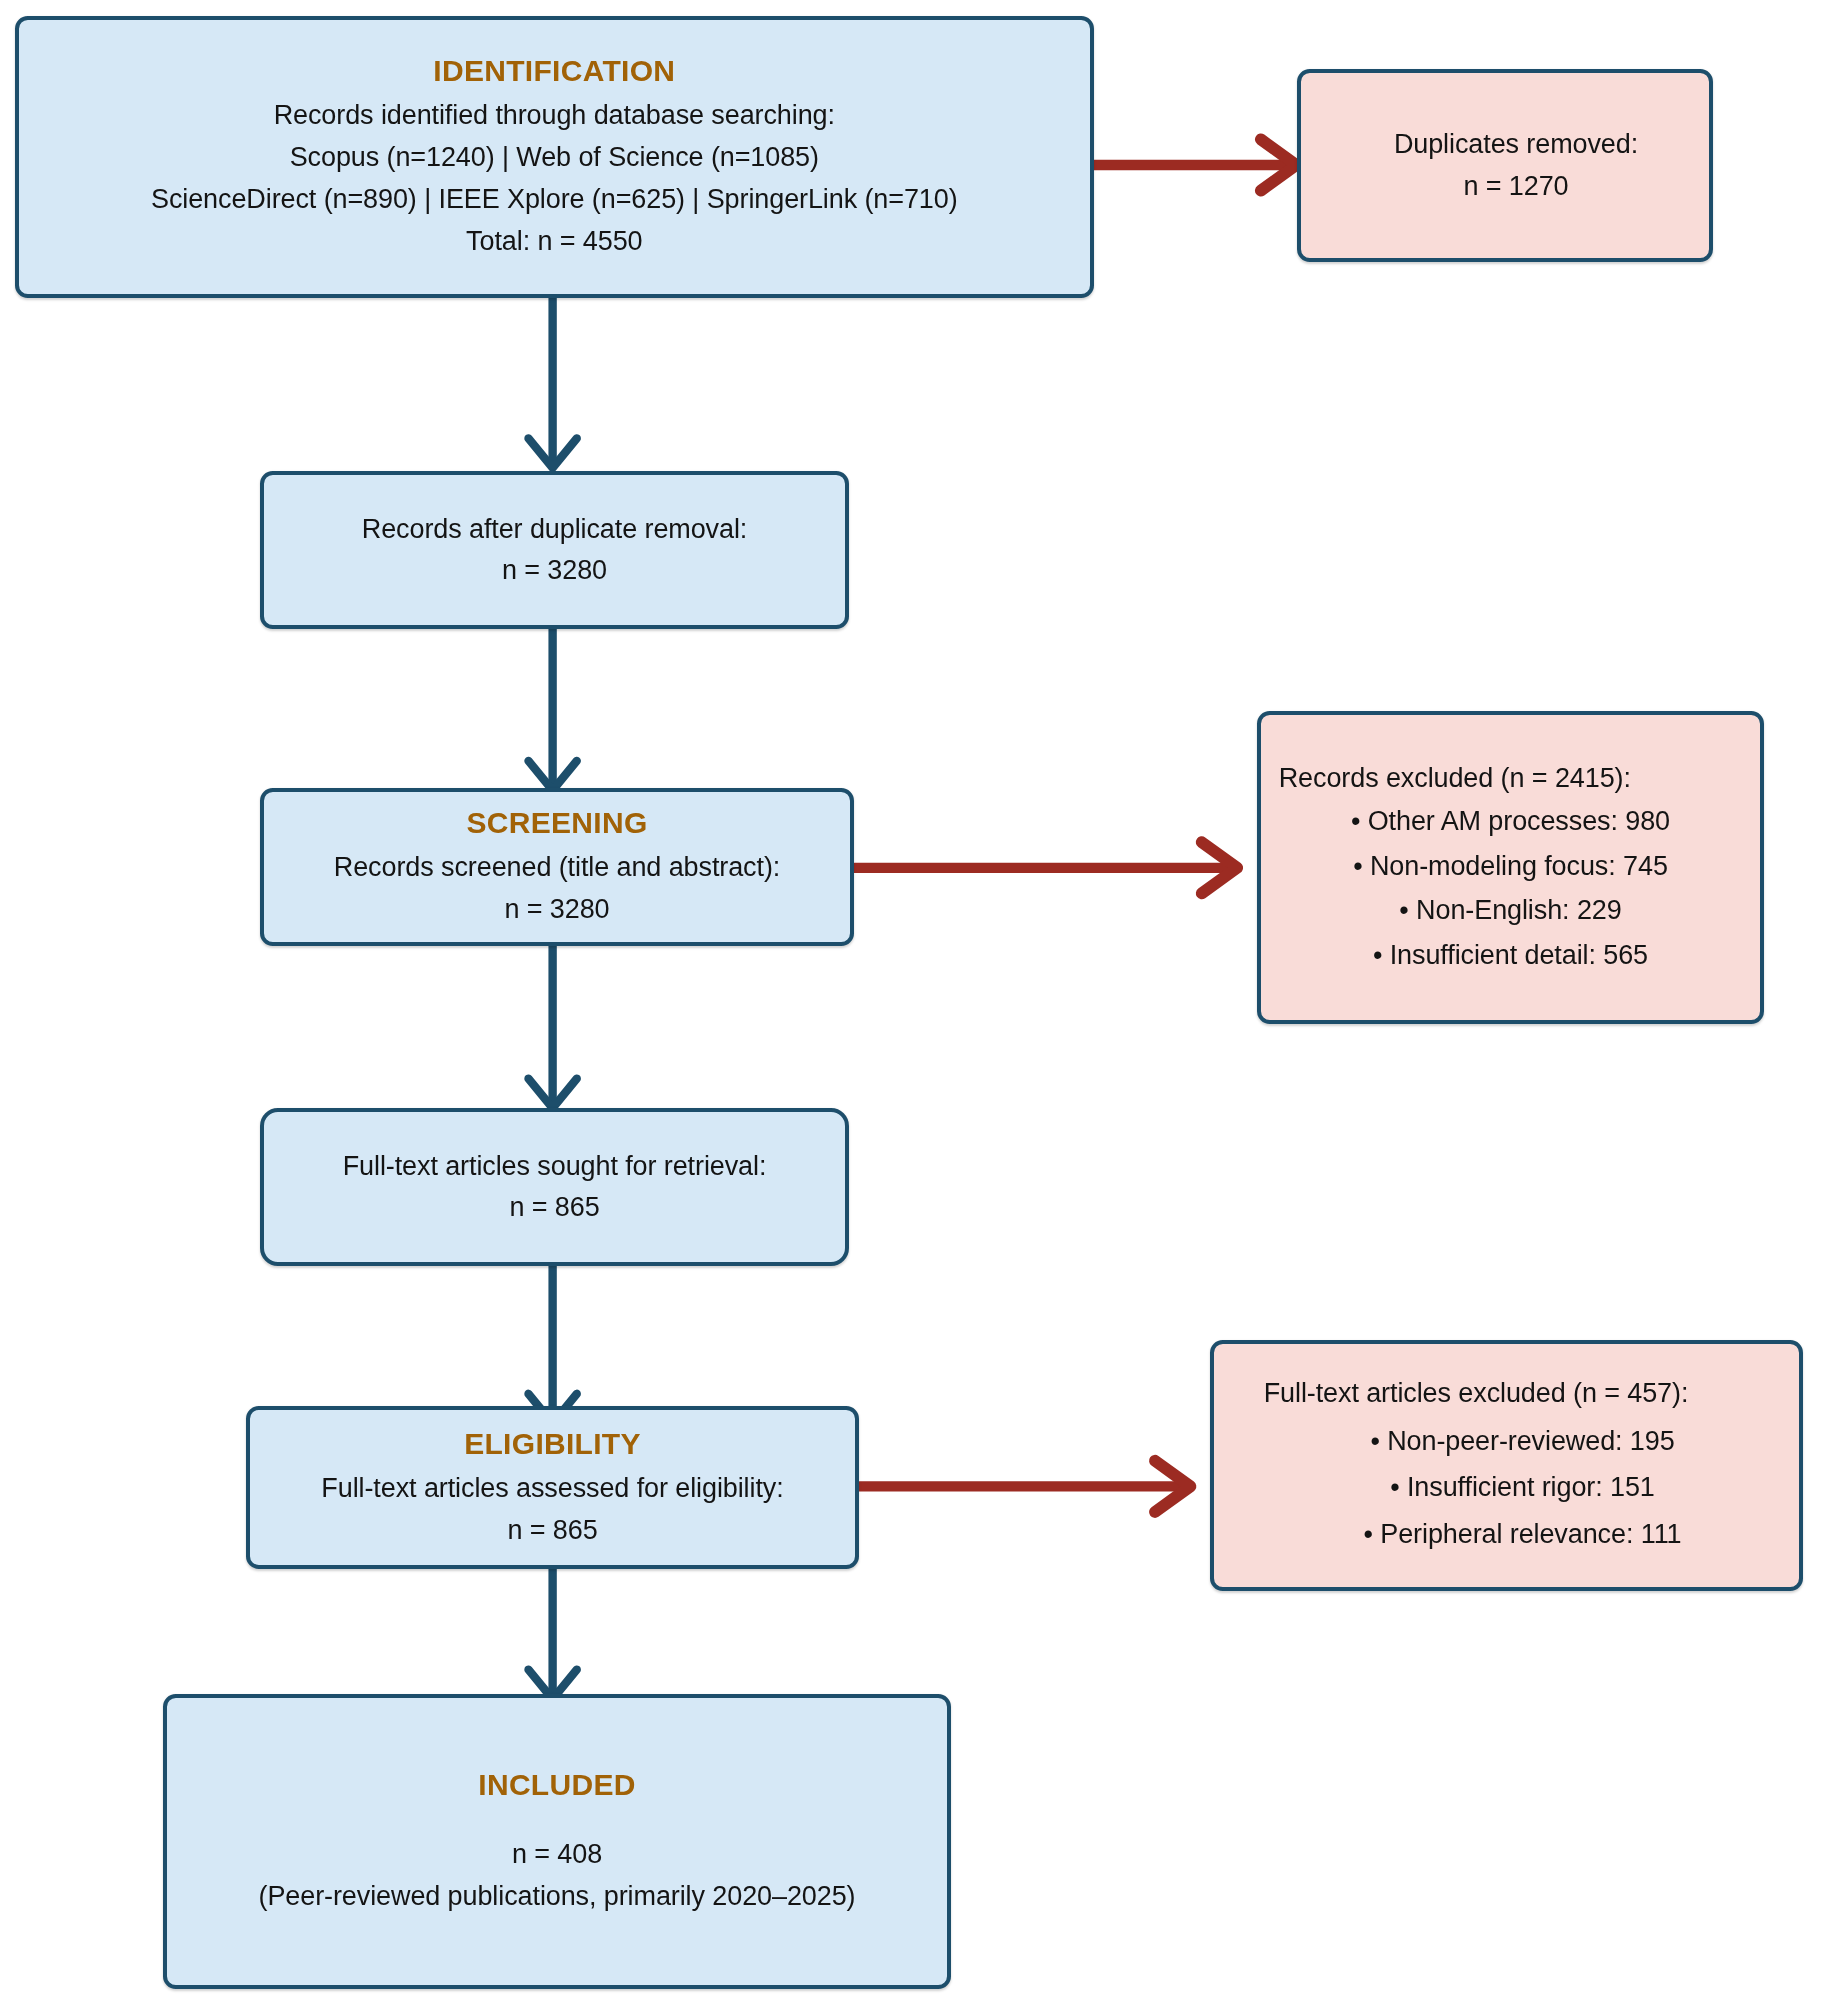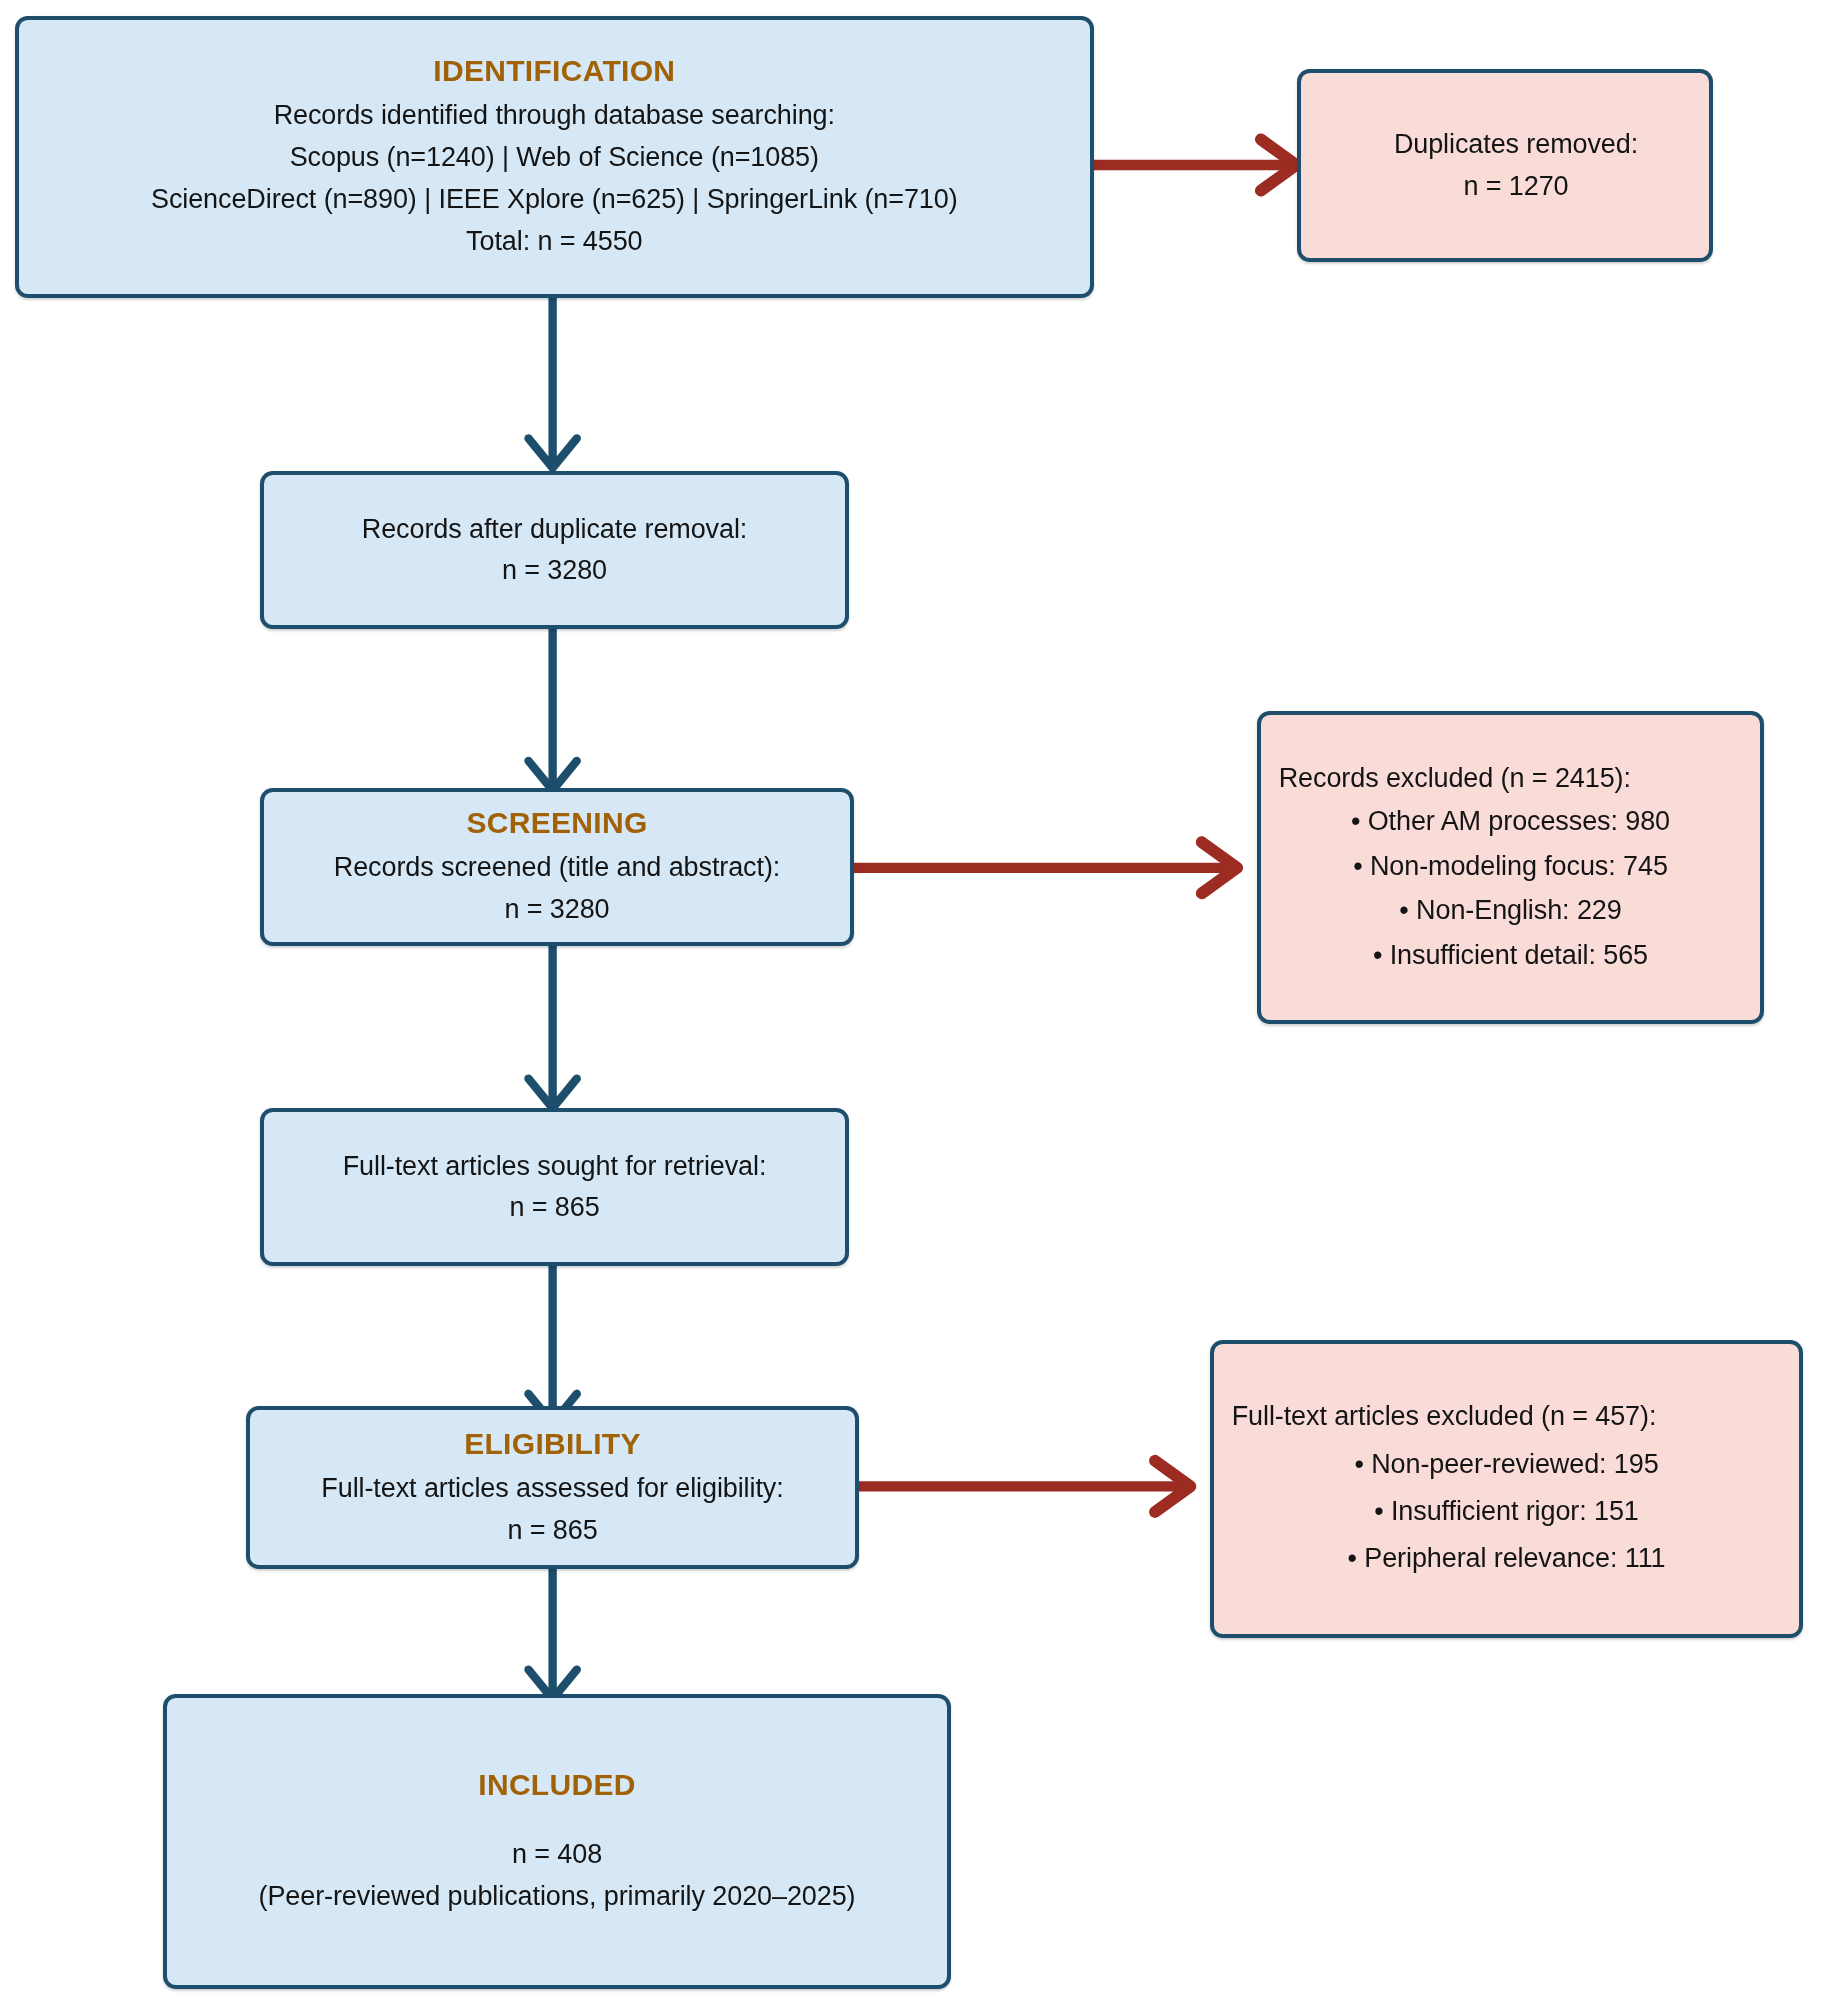--- a/index.html
+++ b/index.html
@@ -129,32 +129,32 @@
   </div>
 
   <div class="node pink" style="left:1257px; top:711px; width:507px; height:313px; align-items:center; line-height:1.30;">
     <span class="line" style="margin:3.9px 0 3px 0; align-self:flex-start; margin-left:17.7px;">Records excluded (n = 2415):</span>
     <span class="line" style="margin:4.9px 0;">• Other AM processes: 980</span>
     <span class="line" style="margin:4.9px 0;">• Non-modeling focus: 745</span>
     <span class="line" style="margin:4.9px 0;">• Non-English: 229</span>
     <span class="line" style="margin:4.9px 0;">• Insufficient detail: 565</span>
   </div>
 
-  <div class="node blue tight" style="left:260px; top:1108px; width:589px; height:158px;">
+  <div class="node blue tight" style="left:260px; top:1108px; width:589px; height:158px;border-radius:18px;">
     <span class="line">Full-text articles sought for retrieval:</span>
     <span class="line">n = 865</span>
   </div>
 
   <div class="node blue tight" style="left:246px; top:1406px; width:613px; height:163px;">
     <span class="stage-title">ELIGIBILITY</span>
     <span class="line">Full-text articles assessed for eligibility:</span>
     <span class="line">n = 865</span>
   </div>
 
-  <div class="node pink" style="left:1210px; top:1340px; width:593px; height:298px; line-height:1.30;">
+  <div class="node pink" style="left:1210px; top:1340px; width:593px; height:251px; line-height:1.30;padding-left:32px;">
     <span class="line" style="margin:3px 0 6.9px 0; align-self:flex-start; margin-left:17.7px;">Full-text articles excluded (n = 457):</span>
     <span class="line" style="margin:5.9px 0;">• Non-peer-reviewed: 195</span>
     <span class="line" style="margin:5.9px 0;">• Insufficient rigor: 151</span>
     <span class="line" style="margin:5.9px 0;">• Peripheral relevance: 111</span>
   </div>
 
   <div class="node blue tight" style="left:163px; top:1694px; width:788px; height:295px;">
     <span class="stage-title" style="margin-bottom:29.5px;">INCLUDED</span>
     <span class="line">n = 408</span>
     <span class="line">(Peer-reviewed publications, primarily 2020–2025)</span>

